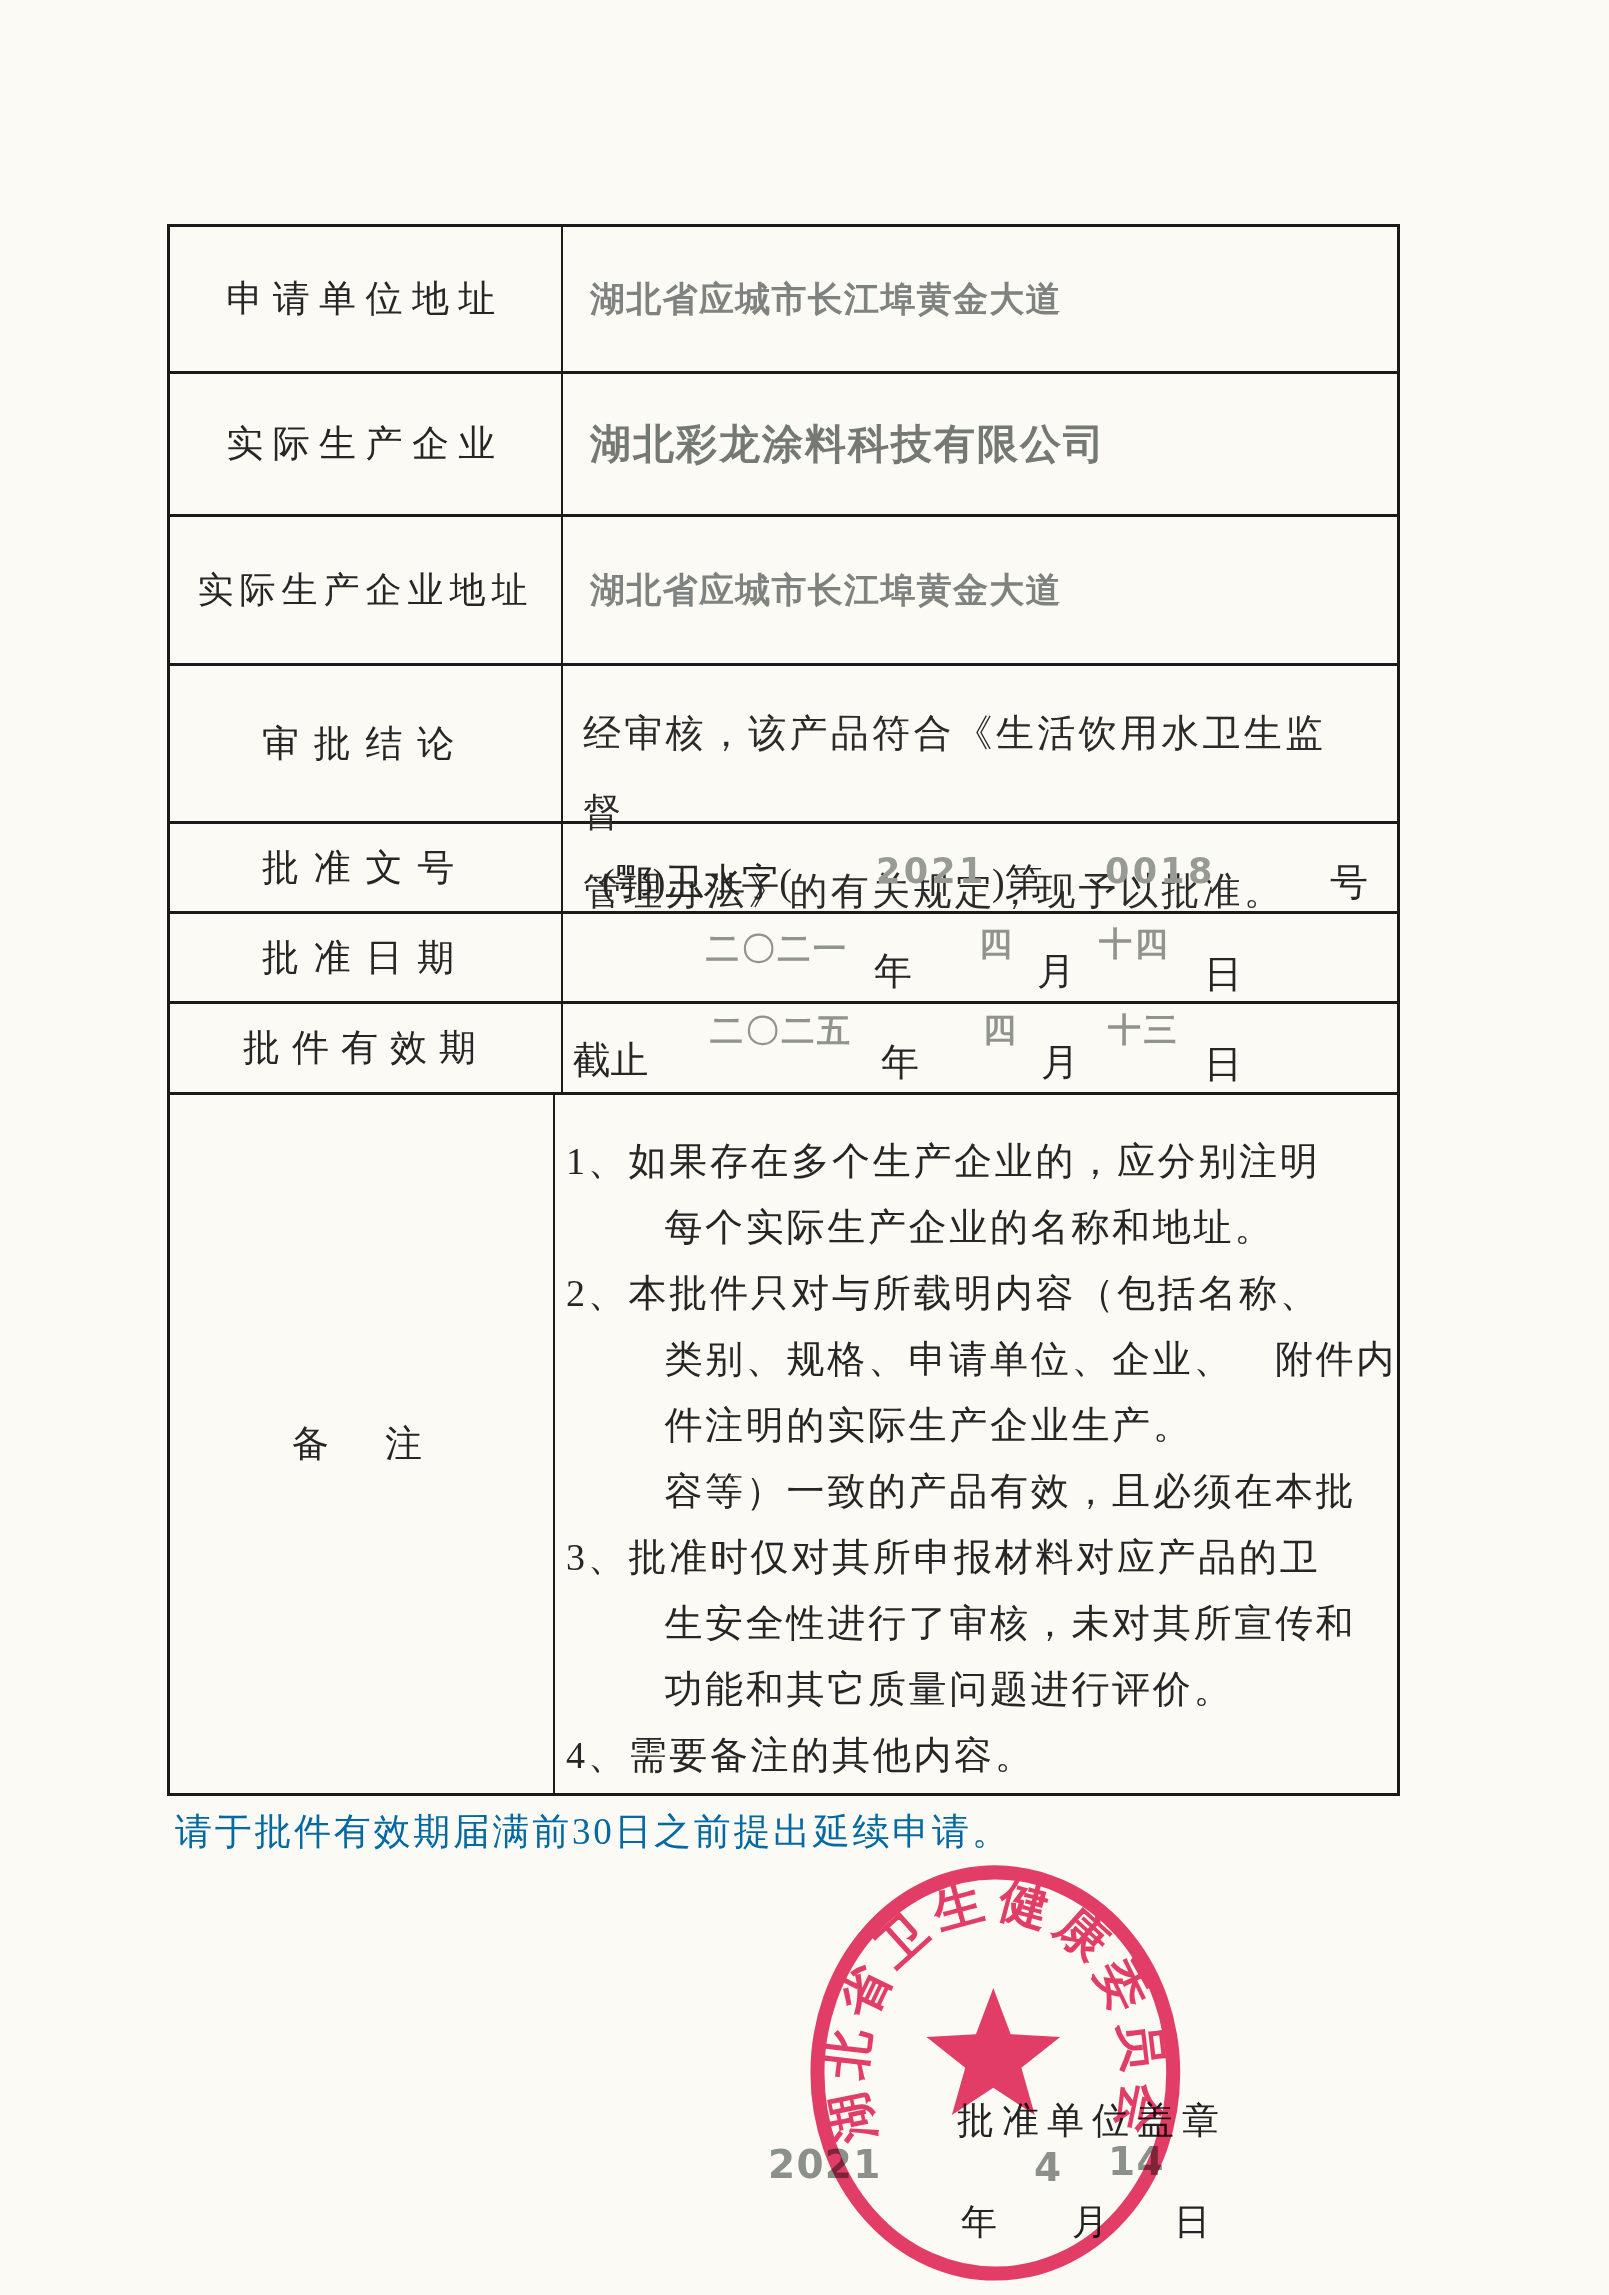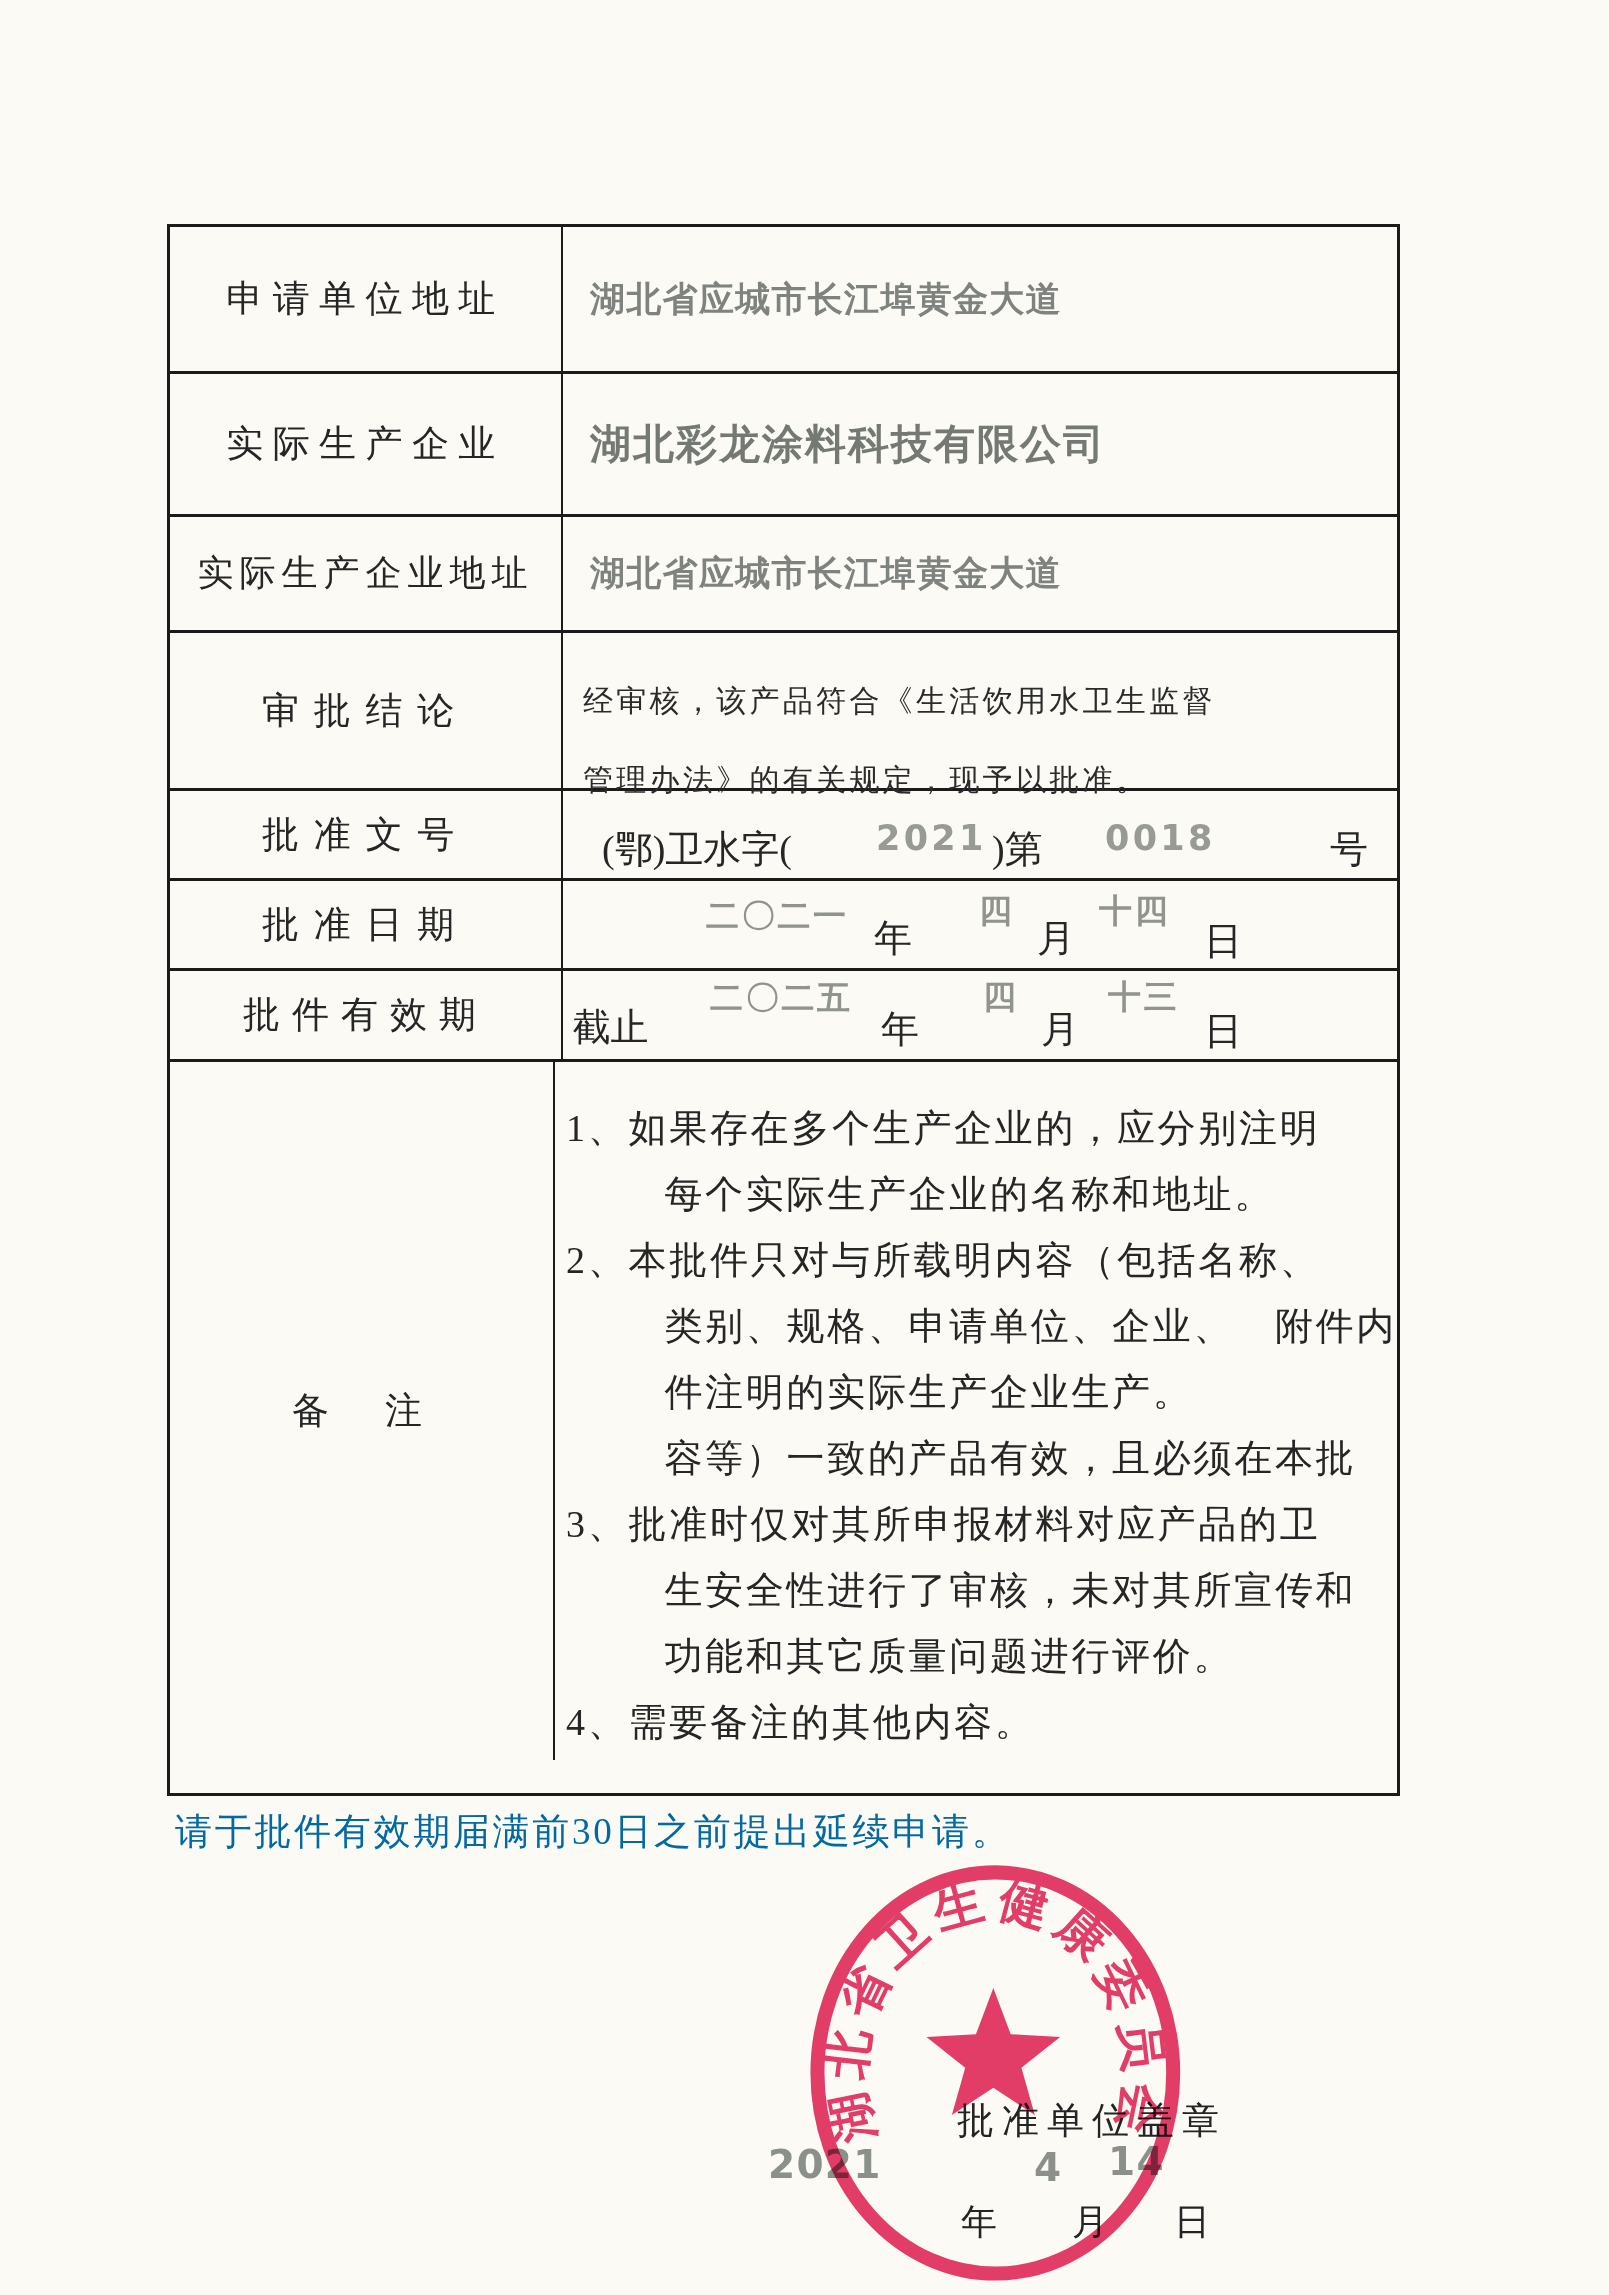--- a/index.html
+++ b/index.html
@@ -10,21 +10,21 @@
     color:#2b2b2b;
   }
   
   .doc-table {
     position:absolute; left:167px; top:224px; width:1233px; height:1572px;
     box-sizing:border-box; border:3.3px solid #1b1b1b;
     display:flex; flex-direction:column; background:transparent;
   }
   .t-row { display:flex; box-sizing:border-box; border-top:3.3px solid #1b1b1b; }
   .t-row.first { border-top:none; }
-  .h-r1{height:144px}.h-r2{height:143px}.h-r3{height:116px}.h-r4{height:158px}
+  .h-r1{height:144px}.h-r2{height:143px}.h-r3{height:149px}.h-r4{height:158px}
   .h-r5{height:90px}.h-r6{height:90px}.h-r7{height:91px}.h-r8{height:701px}
   .cell-label {
     width:393px; box-sizing:border-box; border-right:2px solid #1b1b1b;
     display:flex; align-items:center; justify-content:center;
     font-size:37px; letter-spacing:9.4px; text-align:center; color:#262626;
   }
   .ls-wide { letter-spacing:14.7px; }
   .ls-mid  { letter-spacing:12px; }
   .ls-tight{ letter-spacing:6px; font-size:36px; }
   .cell-value { flex:1; position:relative; box-sizing:border-box; }
@@ -32,21 +32,21 @@
   
   .dm {
     font-family:"DejaVu Sans","Liberation Sans",sans-serif;
     font-weight:bold;
   }
   .gray-addr { color:#7f837f; font-size:35px; letter-spacing:1.3px; }
   .gray-co   { color:#757974; font-size:41px; letter-spacing:2px; }
   .gray-date { color:#90948c; font-size:33px; letter-spacing:2.7px; }
   .gray-num  { color:#979b94; font-size:35px; letter-spacing:3.3px; }
   
-  .concl { padding:28px 37px 0 20px; font-size:30px; letter-spacing:3.3px; line-height:79px; }
+  .concl { padding:28px 37px 0 20px; font-size:38px; letter-spacing:3.3px; line-height:79px; }
   
   .abs { position:absolute; white-space:nowrap; }
   .ink { font-size:38px; color:#262626; }
   
   .remarks { padding-top:33px; font-size:38px; letter-spacing:2.7px; color:#262626; }
   .remark-line { height:66px; line-height:66px; padding-left:10.7px; white-space:nowrap; }
   .remark-line.cont { padding-left:109px; }
   
   .footer-note {
     position:absolute; left:175px; top:1807px;

